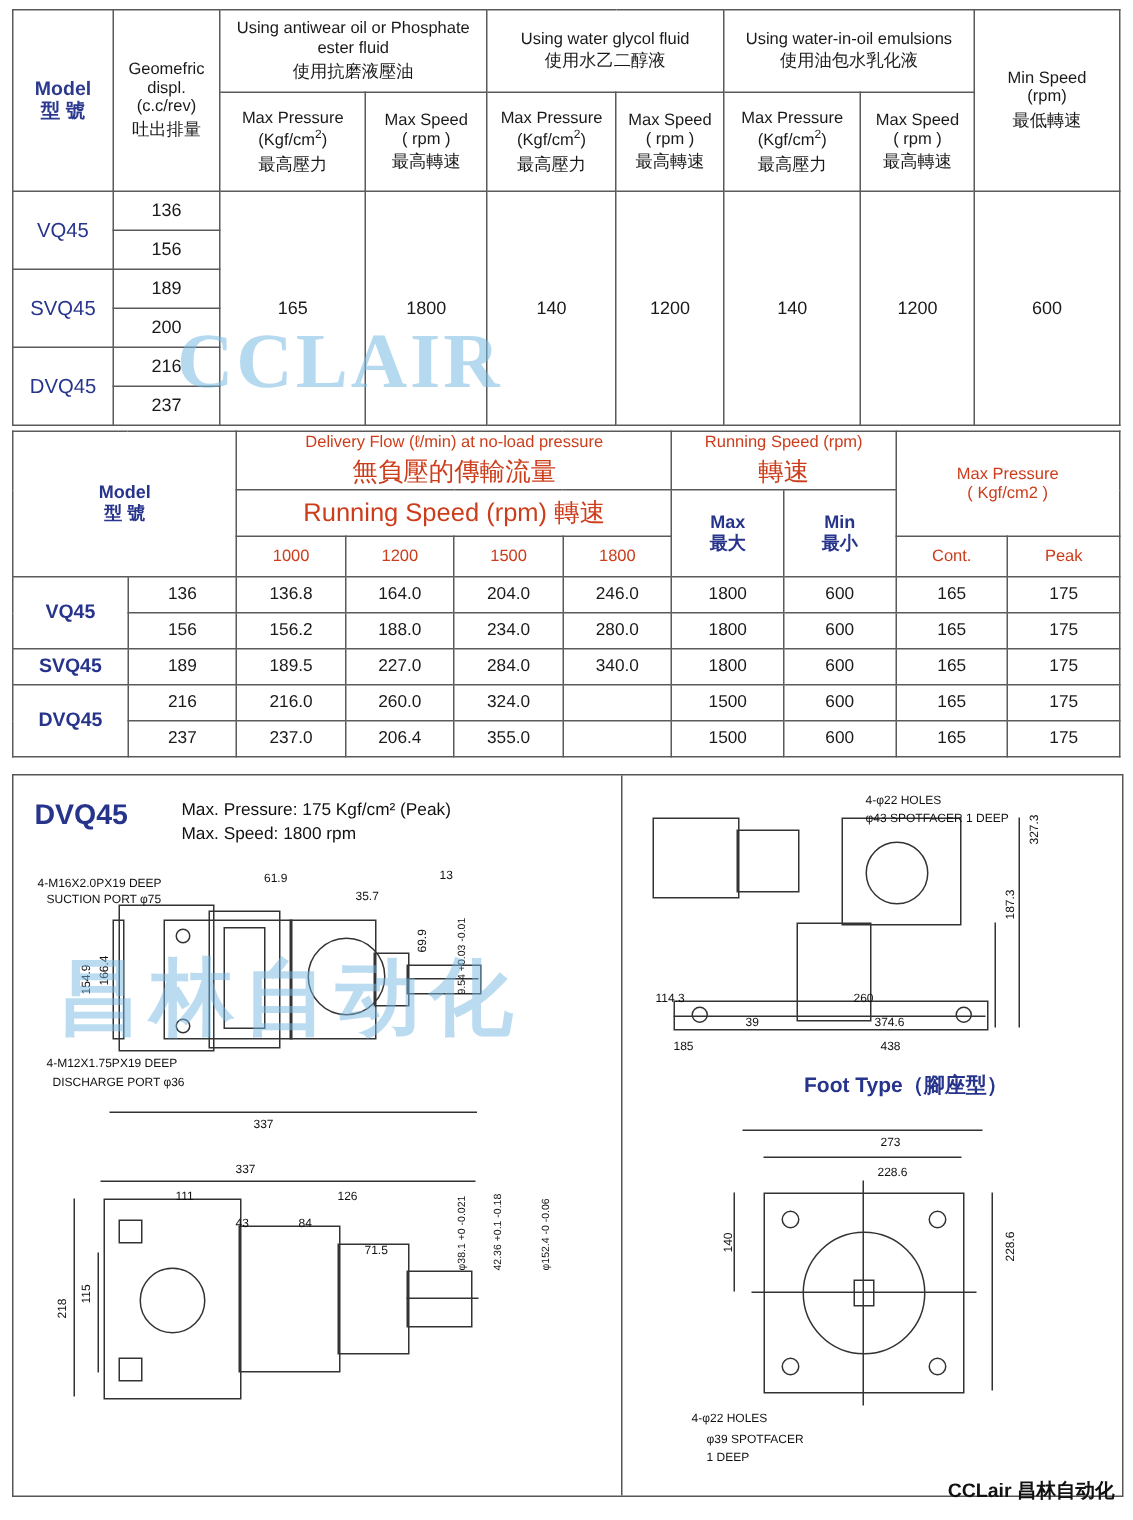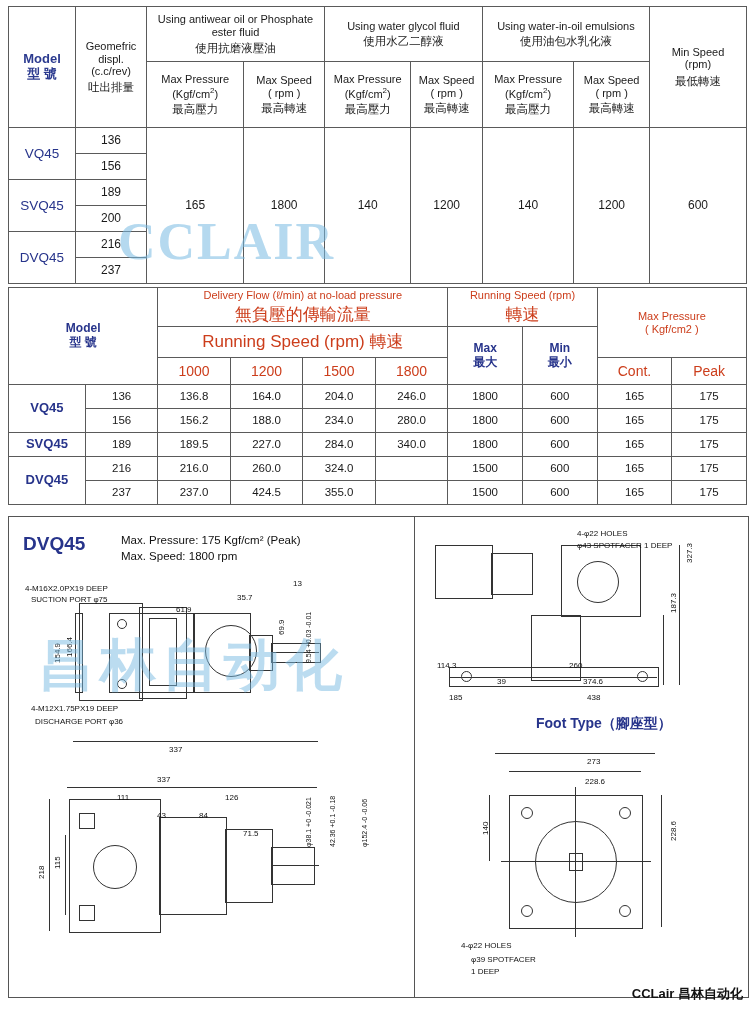--- a/index.html
+++ b/index.html
@@ -35,21 +35,21 @@
   .val{font-size:12px;}
 
   
   #table2{position:absolute;left:8px;top:287px;width:739px;}
   #table2 td,#table2 th{border:1px solid #5a5a5a;}
   #table2 .hdr{color:#cc3d1b;font-size:11px;}
   #table2 .hdr-cn{color:#cc3d1b;font-size:17px;}
   #table2 .bluehdr{color:#27348b;font-size:12px;font-weight:bold;}
   #table2 .num{font-size:11.5px;}
   #table2 .mdl{font-size:13px;font-weight:bold;color:#27348b;}
-  #table2 .orange{color:#cc3d1b;font-size:14px;}
+  #table2 .orange{color:#cc3d1b;font-size:11px;}
 
   
   #drawing{
     position:absolute;left:8px;top:516px;width:739px;height:480px;
     border:1px solid #555;
     background:#fff;
   }
   #drawing .divider{
     position:absolute;left:405px;top:0;width:1px;height:480px;background:#555;
   }
@@ -281,21 +281,21 @@
         <td class="num">324.0</td>
         <td class="num"></td>
         <td class="num">1500</td>
         <td class="num">600</td>
         <td class="num">165</td>
         <td class="num">175</td>
       </tr>
       <tr>
         <td class="num" style="height:21px;">237</td>
         <td class="num">237.0</td>
-        <td class="num">424.5</td>
+        <td class="num">206.4</td>
         <td class="num">355.0</td>
         <td class="num"></td>
         <td class="num">1500</td>
         <td class="num">600</td>
         <td class="num">165</td>
         <td class="num">175</td>
       </tr>
     </tbody>
   </table>
 
@@ -318,21 +318,21 @@
     <div class="box" style="left:66px;top:96px;width:6px;height:78px;"></div>
     <div class="circ" style="left:108px;top:102px;width:8px;height:8px;"></div>
     <div class="circ" style="left:108px;top:162px;width:8px;height:8px;"></div>
 
     <div class="lead" style="left:16px;top:67px;">4-M16X2.0PX19 DEEP</div>
     <div class="lead" style="left:22px;top:78px;">SUCTION PORT φ75</div>
     <div class="lead" style="left:22px;top:187px;">4-M12X1.75PX19 DEEP</div>
     <div class="lead" style="left:26px;top:200px;">DISCHARGE PORT φ36</div>
 
     <div class="dim" style="left:284px;top:62px;">13</div>
-    <div class="dim" style="left:137px;top:88px;padding-left:30px;">61.9</div>
+    <div class="dim" style="left:137px;top:64px;padding-left:30px;">61.9</div>
     <div class="dim" style="left:228px;top:76px;">35.7</div>
     <div class="dim rot" style="left:268px;top:118px;">69.9</div>
     <div class="dim rot" style="left:296px;top:146px;font-size:7px;">9.54 +0.03 -0.01</div>
     <div class="dim rot" style="left:56px;top:140px;">166.4</div>
     <div class="dim rot" style="left:44px;top:146px;">154.9</div>
     <div class="dim" style="left:160px;top:228px;">337</div>
     <div class="ln hl" style="left:64px;top:224px;width:245px;"></div>
 
     <div class="box" style="left:60px;top:282px;width:90px;height:132px;"></div>
     <div class="box" style="left:150px;top:300px;width:66px;height:96px;"></div>

